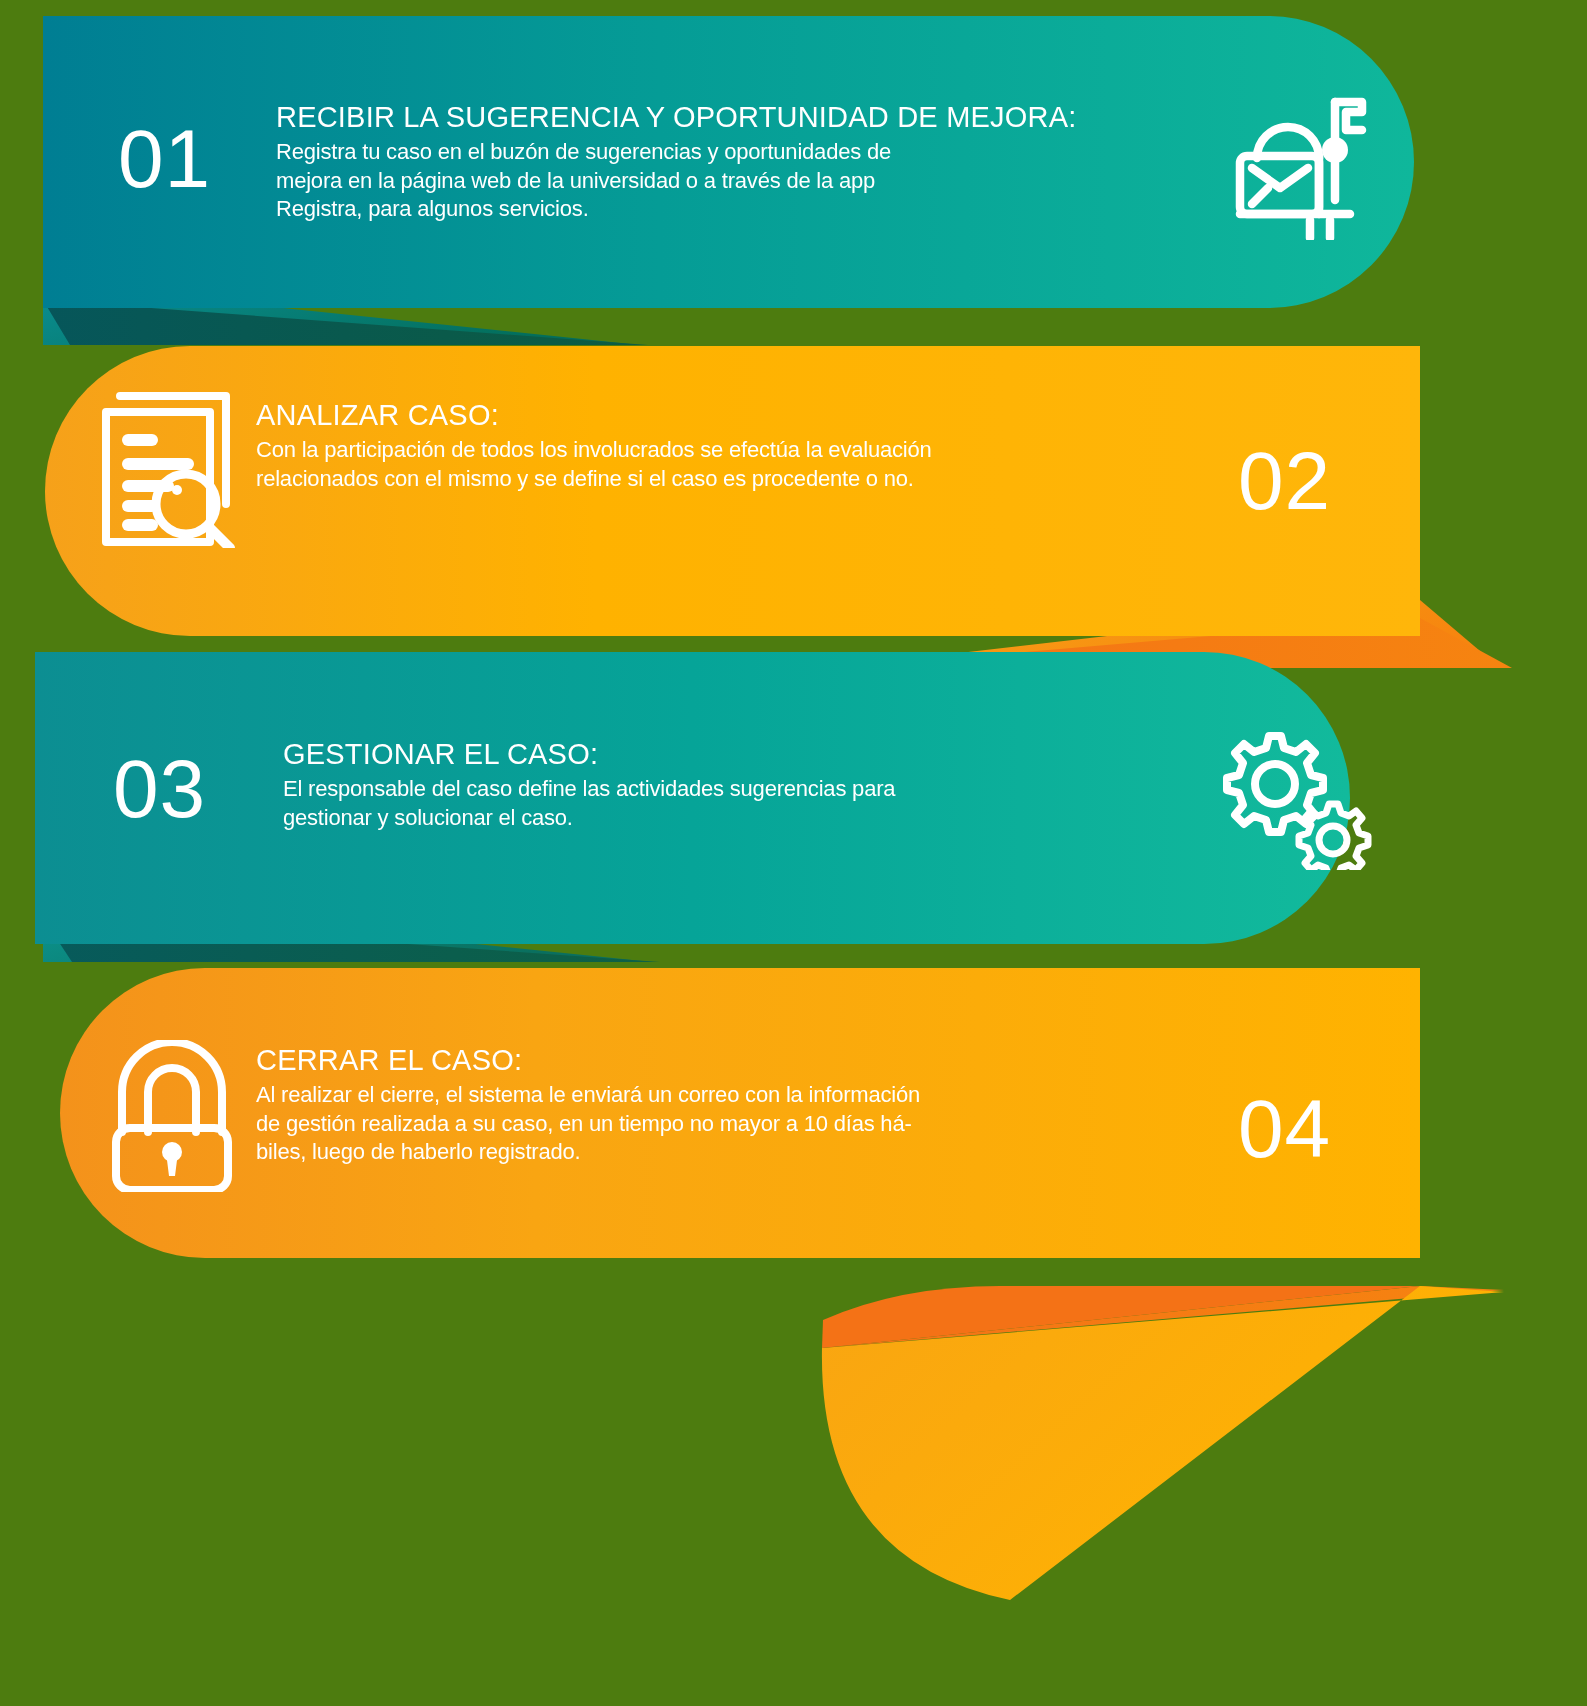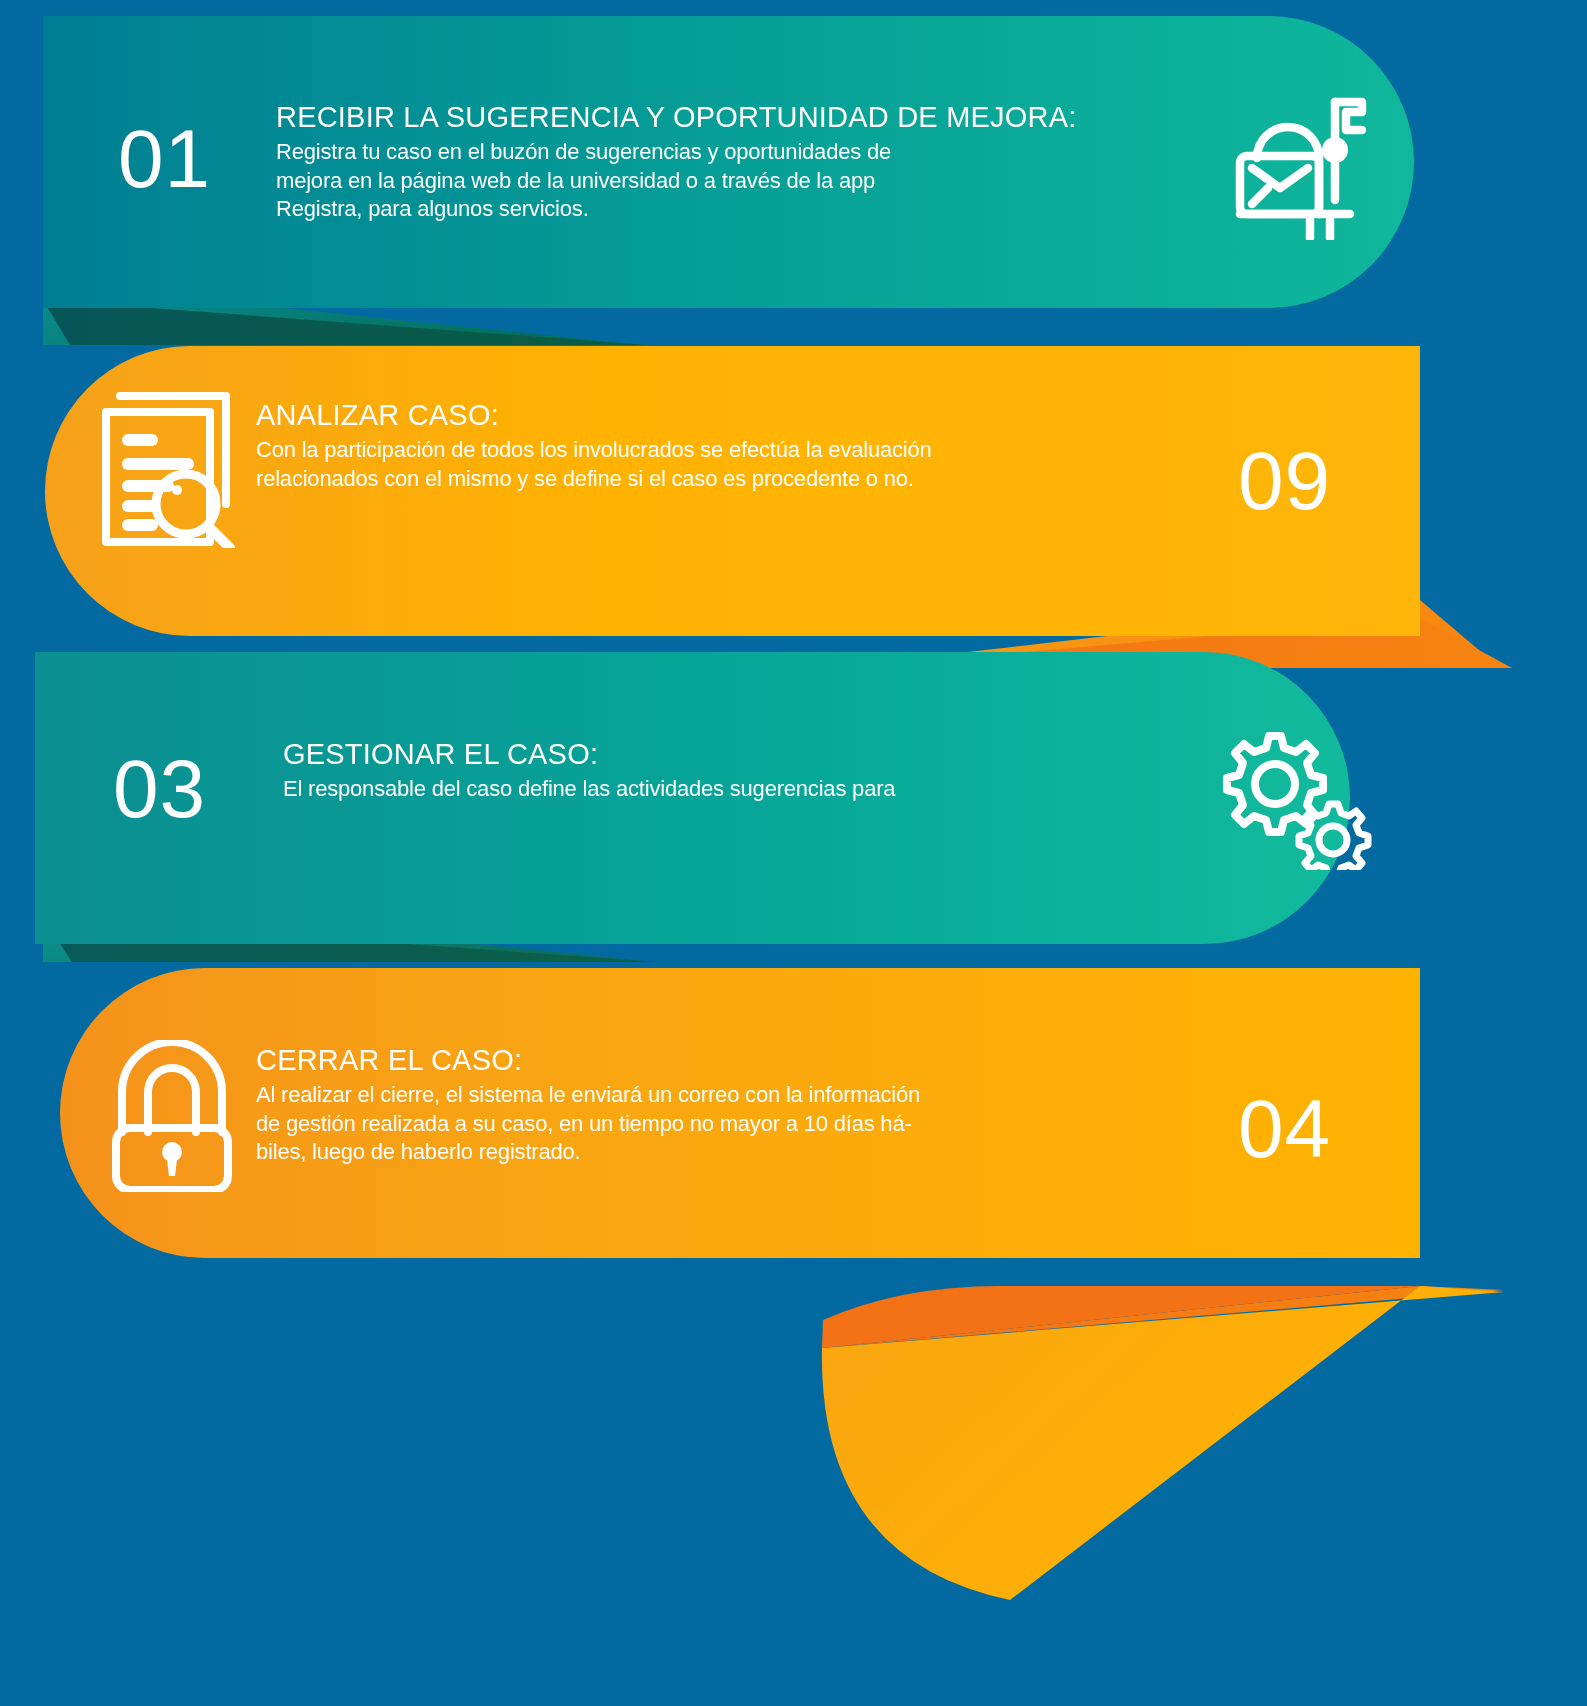--- a/index.html
+++ b/index.html
@@ -7,21 +7,21 @@
     padding: 0;
     background: #ffffff;
   }
   body {
     font-family: "Liberation Sans", sans-serif;
   }
   #stage {
     position: relative;
     width: 1587px;
     height: 1706px;
-    background: #0369a1;
+    background: #4d7c0f;
     overflow: hidden;
   }
   .svg-layer {
     position: absolute;
     inset: 0;
     width: 1587px;
     height: 1706px;
   }
 
   
@@ -212,21 +212,21 @@
       </g>
 
       <circle cx="113" cy="62" r="13" fill="#ffffff"></circle>
       <g fill="none" stroke="#ffffff" stroke-width="8.5" stroke-linecap="round">
         <path d="M88,132 V150"></path>
         <path d="M108,132 V150"></path>
       </g>
     </svg>
   </div>
 
-  <div class="step-num" id="p2-num">09</div>
+  <div class="step-num" id="p2-num">02</div>
 
   <div class="panel-text" id="p2-text">
     <p class="panel-title">ANALIZAR CASO:</p>
     <p class="panel-body">
       <span class="ln">Con la participación de todos los involucrados se efectúa la evaluación</span>
       <span class="ln">relacionados con el mismo y se define si el caso es procedente o no.</span>
     </p>
   </div>
 
   <div class="icon-box" id="p2-icon">
@@ -249,20 +249,21 @@
       <circle cx="77" cy="108" r="5" fill="#ffffff"></circle>
     </svg>
   </div>
 
   <div class="step-num" id="p3-num">03</div>
 
   <div class="panel-text" id="p3-text">
     <p class="panel-title">GESTIONAR EL CASO:</p>
     <p class="panel-body">
       <span class="ln">El responsable del caso define las actividades sugerencias para</span>
+      <span class="ln">gestionar y solucionar el caso.</span>
     </p>
   </div>
 
   <div class="icon-box" id="p3-icon">
     <svg viewBox="0 0 160 140" width="160" height="140" aria-hidden="true">
       <g fill="none" stroke="#ffffff" stroke-width="8" stroke-linejoin="round">
 
         <path d="M53,6 L65,6 L68,18 L80,22 L90,14 L99,23 L91,33 L95,45 L107,48 L107,60
                  L95,63 L91,75 L99,85 L90,94 L80,86 L68,90 L65,102 L53,102 L50,90
                  L38,86 L28,94 L19,85 L27,75 L23,63 L11,60 L11,48 L23,45 L27,33

